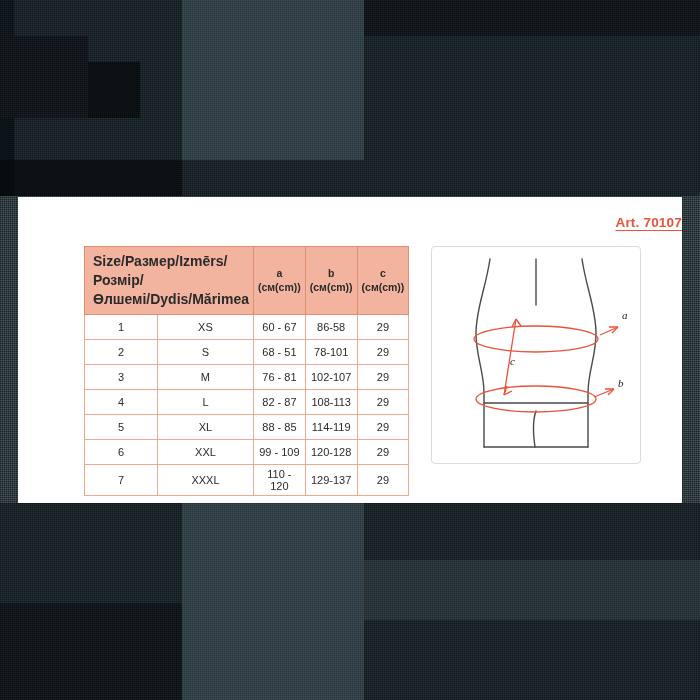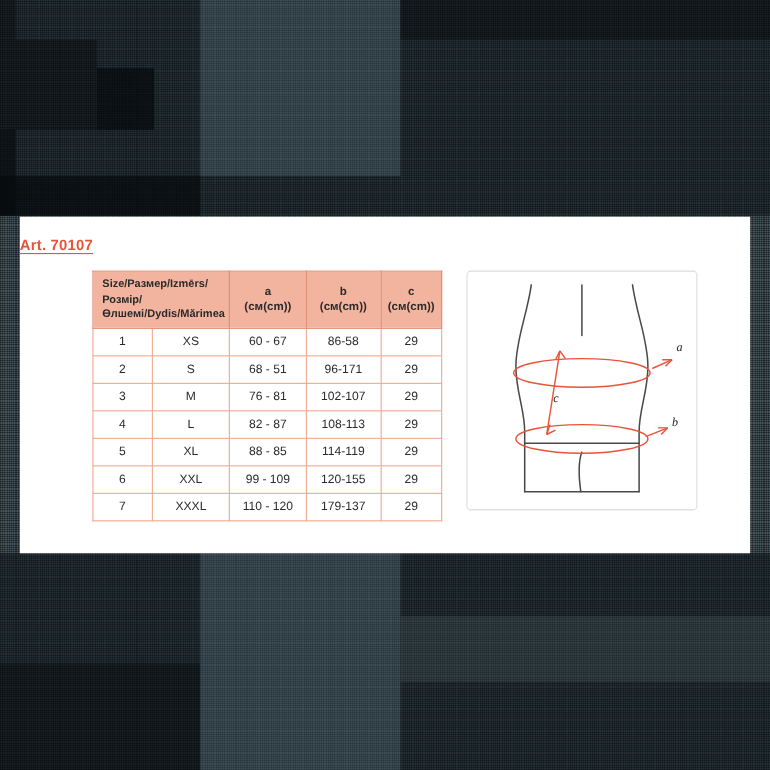--- a/index.html
+++ b/index.html
@@ -33,21 +33,21 @@
   #card {
     position: absolute;
     left: 18px;
     top: 197px;
     width: 664px;
     height: 306px;
     background: #ffffff;
     box-shadow: 0 0 0 1px rgba(0,0,0,0.05);
   }
   #art-title {
-    text-align: left;
+    text-align: right;
     color: #e8533a;
     font-weight: bold;
     font-size: 13.5px;
     letter-spacing: 0.2px;
     margin-top: 18px;
     text-decoration: underline;
     text-underline-offset: 3px;
   }
   #content {
     display: flex;
@@ -68,21 +68,21 @@
     font-weight: bold;
     font-size: 10.5px;
     line-height: 1.35;
     padding: 5px 4px;
     text-align: center;
     vertical-align: middle;
   }
   table#size-table th.size-head {
     text-align: left;
     padding-left: 8px;
-    font-size: 10px;
+    font-size: 14px;
   }
   table#size-table td {
     border: 1px solid #f0a88f;
     text-align: center;
     padding: 3px 4px;
     height: 18px;
     font-size: 11px;
     background: #ffffff;
   }
   col.c-num { width: 44px; }
@@ -165,21 +165,21 @@
           <td>1</td>
           <td>XS</td>
           <td>60 - 67</td>
           <td>86-58</td>
           <td>29</td>
         </tr>
         <tr>
           <td>2</td>
           <td>S</td>
           <td>68 - 51</td>
-          <td>96-171</td>
+          <td>78-101</td>
           <td>29</td>
         </tr>
         <tr>
           <td>3</td>
           <td>M</td>
           <td>76 - 81</td>
           <td>102-107</td>
           <td>29</td>
         </tr>
         <tr>
@@ -193,28 +193,28 @@
           <td>5</td>
           <td>XL</td>
           <td>88 - 85</td>
           <td>114-119</td>
           <td>29</td>
         </tr>
         <tr>
           <td>6</td>
           <td>XXL</td>
           <td>99 - 109</td>
-          <td>120-155</td>
+          <td>120-128</td>
           <td>29</td>
         </tr>
         <tr>
           <td>7</td>
           <td>XXXL</td>
           <td>110 - 120</td>
-          <td>179-137</td>
+          <td>129-137</td>
           <td>29</td>
         </tr>
       </tbody>
     </table>
 
     <div id="figure-box">
       <svg width="208" height="216" viewBox="0 0 208 216">
         <g fill="none" stroke="#4a4a4a" stroke-width="1.4" stroke-linecap="round">
 
           <path d="M58 12 C54 40, 44 62, 44 86 C44 110, 52 124, 52 146 L52 200"></path>

